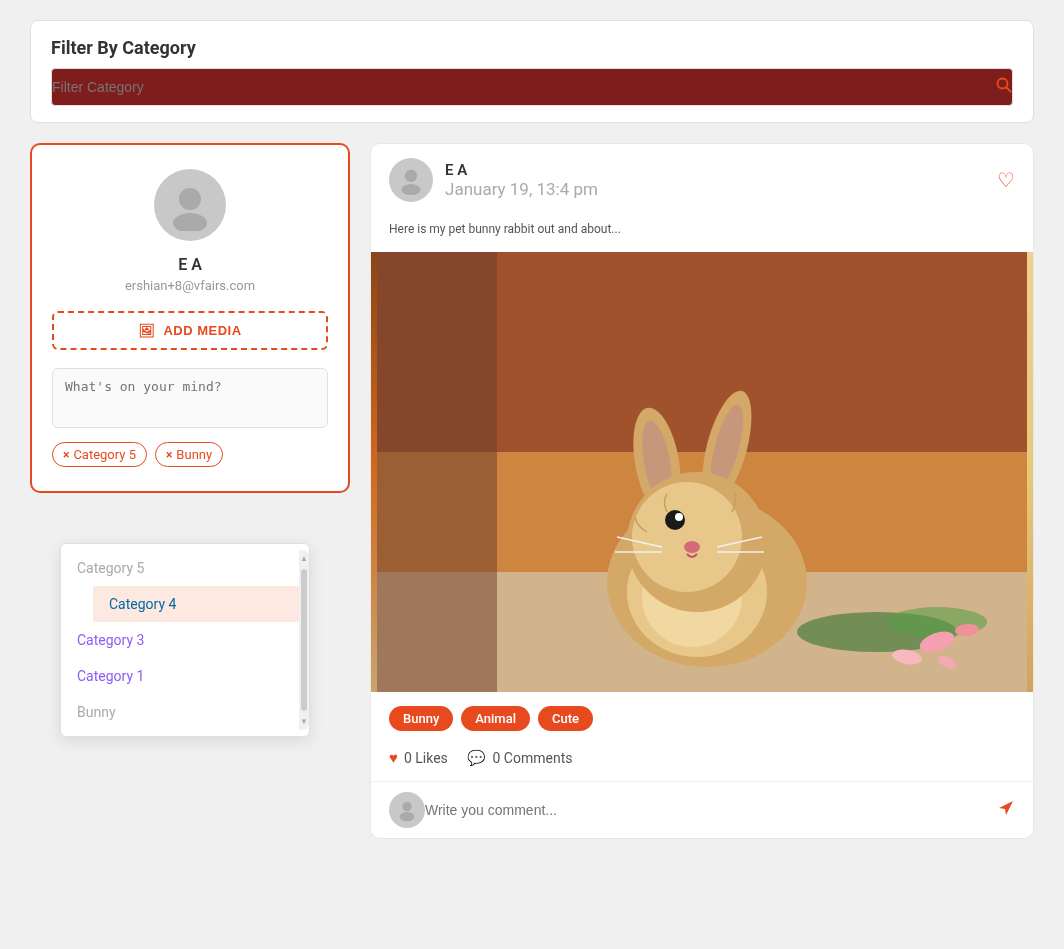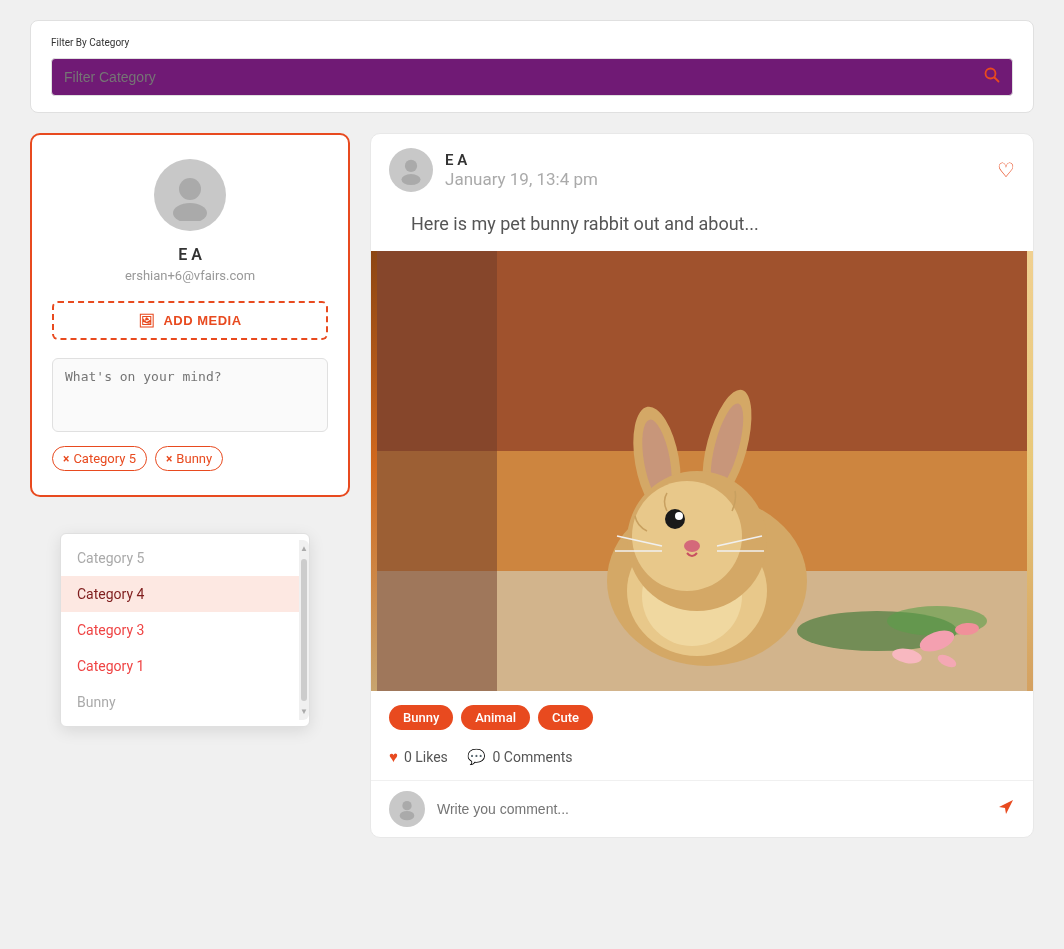--- a/index.html
+++ b/index.html
@@ -12,32 +12,32 @@
 
     
     .filter-bar {
       background: #fff;
       border: 1px solid #e0e0e0;
       border-radius: 8px;
       margin: 20px 30px;
       padding: 16px 20px;
     }
     .filter-title {
-      font-size: 10px;
-      font-weight: 400;
+      font-size: 18px;
+      font-weight: 700;
       color: #333;
       margin-bottom: 10px;
     }
     .filter-input-wrap {
       display: flex;
       align-items: center;
       border: 1px solid #e0e0e0;
       border-radius: 4px;
-      padding: 8px 12px;
-      background: #701a75;
+      padding: 8px 0;
+      background: #7f1d1d;
     }
     .filter-input {
       flex: 1;
       border: none;
       outline: none;
       background: transparent;
       font-size: 14px;
       color: #999;
     }
     .search-icon-wrap {
@@ -118,21 +118,21 @@
 
     .mind-input {
       width: 100%;
       border: 1px solid #e0e0e0;
       border-radius: 6px;
       background: #fafafa;
       padding: 10px 12px;
       font-size: 13px;
       color: #bbb;
       resize: none;
-      height: 74px;
+      height: 60px;
       margin-bottom: 14px;
       outline: none;
     }
 
     .tags-row {
       display: flex;
       gap: 8px;
       flex-wrap: wrap;
       width: 100%;
       margin-bottom: 4px;
@@ -170,27 +170,28 @@
     .dropdown-scroll {
       display: flex;
     }
     .dropdown-list {
       flex: 1;
       overflow: hidden;
     }
     .dropdown-item {
       padding: 10px 16px;
       font-size: 14px;
-      color: #ef4444;
+      color: #8b5cf6;
       cursor: pointer;
     }
     .dropdown-item:hover,
     .dropdown-item.selected {
       background: #fde8e2;
-      color: #7f1d1d;
+      color: #0369a1;
+      margin-left: 32px;
     }
     .dropdown-item.grayed {
       color: #aaa;
     }
     .scrollbar-track {
       width: 10px;
       background: #f0f0f0;
       display: flex;
       flex-direction: column;
       align-items: center;
@@ -260,24 +261,23 @@
     .heart-btn {
       background: none;
       border: none;
       cursor: pointer;
       color: #e84a1f;
       font-size: 20px;
     }
 
     .post-text {
       padding: 4px 18px 14px;
-      font-size: 18px;
+      font-size: 12px;
       color: #555;
       line-height: 1.5;
-      margin-left: 22px;
     }
 
     .post-image {
       width: 100%;
       height: 440px;
       background: linear-gradient(135deg, #8B4513 0%, #D2691E 20%, #c8a46e 40%, #f0d090 60%, #e8c878 80%, #d4a060 100%);
       display: flex;
       align-items: center;
       justify-content: center;
       position: relative;
@@ -325,21 +325,21 @@
     }
     .action-icon-comment {
       color: #888;
       font-size: 15px;
     }
 
     .comment-bar {
       display: flex;
       align-items: center;
       padding: 10px 18px;
-      gap: 12px;
+      gap: 0;
       border-top: 1px solid #f0f0f0;
     }
     .comment-avatar {
       width: 36px;
       height: 36px;
       border-radius: 50%;
       background: #c8c8c8;
       display: flex;
       align-items: center;
       justify-content: center;
@@ -387,21 +387,21 @@
     <div class="profile-card">
 
       <div class="avatar-circle">
         <svg viewBox="0 0 52 52" fill="none">
           <circle cx="26" cy="20" r="11" fill="#aaa"></circle>
           <ellipse cx="26" cy="44" rx="17" ry="10" fill="#aaa"></ellipse>
         </svg>
       </div>
 
       <div class="profile-name">E A</div>
-      <div class="profile-email">ershian+6@vfairs.com</div>
+      <div class="profile-email">ershian+8@vfairs.com</div>
 
       <button class="add-media-btn">
         <span>🖼</span>
         <span>ADD MEDIA</span>
       </button>
 
       <textarea class="mind-input" placeholder="What's on your mind?" style=""></textarea>
 
       <div class="tags-row">
         <div class="tag-chip">

